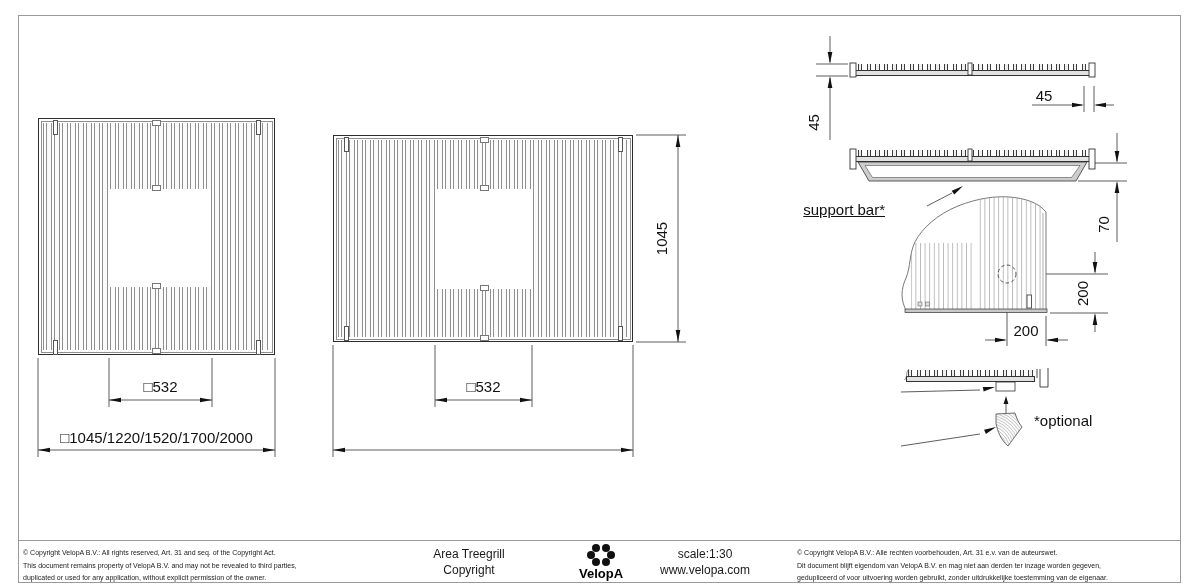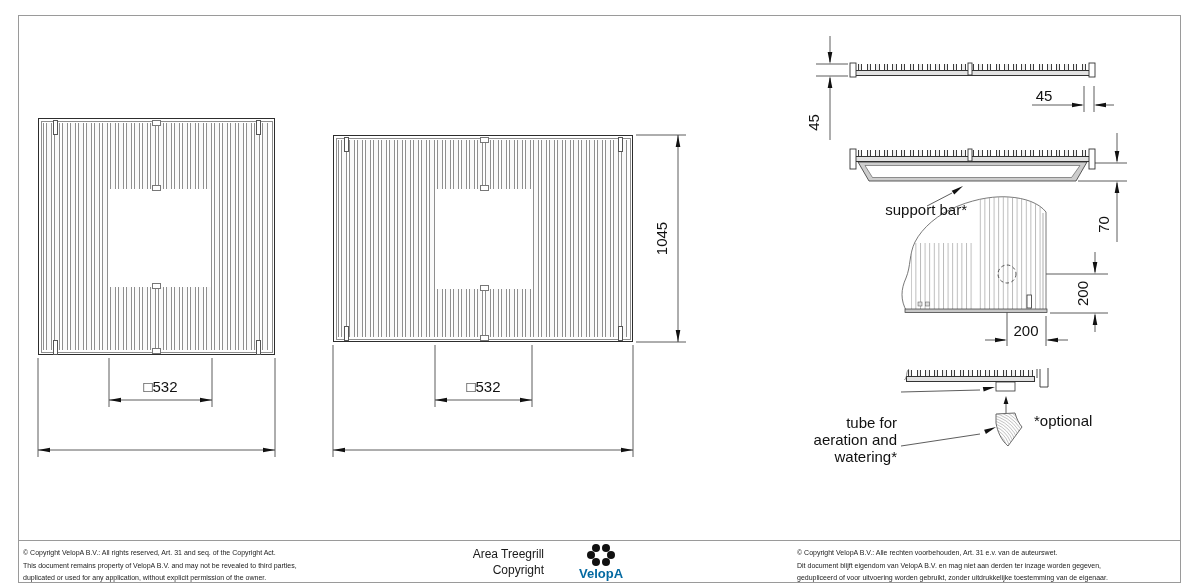--- a/index.html
+++ b/index.html
@@ -25,25 +25,25 @@
   .pbar { position:absolute; top:8px; left:4px; right:4px; height:6px; background:#e2e2e2; border:1px solid #333; }
 
   
   .dim { position:absolute; font-size:15px; color:#111; text-align:center; white-space:nowrap; }
   .dim-rot { transform:rotate(-90deg); }
   .lbl { position:absolute; font-size:15px; color:#111; white-space:nowrap; }
   .lbl-r { text-align:right; }
 
   
   .copy { position:absolute; font-size:7px; line-height:12.5px; color:#222; }
-  .product { position:absolute; font-size:12px; line-height:16px; text-align:right; }
+  .product { position:absolute; font-size:12px; line-height:16px; text-align:center; }
   .scaleblk { position:absolute; font-size:12px; line-height:16px; text-align:center; }
   .brand-logo { position:absolute; width:38px; height:22px; }
   .brand-logo i { position:absolute; width:8px; height:8px; background:#111; border-radius:50%; }
-  .brand-name { position:absolute; font-size:13px; font-weight:bold; text-align:center; color:#0369a1; }
+  .brand-name { position:absolute; font-size:13px; font-weight:bold; text-align:center; color:#000000; }
 
   svg.overlay { position:absolute; left:0; top:0; pointer-events:none; }
 </style>
 </head>
 <body>
 
 <div class="sheet">
 
   <div class="page-border"></div>
 
@@ -198,36 +198,32 @@
           <circle cx="985" cy="452" r="37.5"></circle>
           <circle cx="985" cy="452" r="40"></circle>
         <circle cx="985" cy="452" r="42.5"></circle>
           <circle cx="985" cy="452" r="45"></circle>
           <circle cx="985" cy="452" r="47.5"></circle>
       </g>
     </g>
   </svg>
 
   <div class="dim" style="left:109px; top:378px; width:103px;">□532</div>
+  <div class="dim" style="left:38px; top:429px; width:237px;">□1045/1220/1520/1700/2000</div>
   <div class="dim" style="left:435px; top:378px; width:97px;">□532</div>
   <div class="dim dim-rot" style="left:633px; top:230px; width:56px;">1045</div>
   <div class="dim dim-rot" style="left:785px; top:114px; width:56px;">45</div>
   <div class="dim" style="left:1024px; top:87px; width:40px;">45</div>
   <div class="dim dim-rot" style="left:1075px; top:216px; width:56px;">70</div>
   <div class="dim dim-rot" style="left:1054px; top:285px; width:56px;">200</div>
   <div class="dim" style="left:1001px; top:322px; width:50px;">200</div>
 
-  <div class="lbl lbl-r" style="left:839px; top:201px; width:128px;">support bar*</div>
-
-
-  <div class="lbl lbl-r" style="left:737px; top:414px; width:160px; line-height:17px;">
-    <div>tube for</div>
-    <div>aeration and</div>
-    <div>watering*</div>
-  </div>
+  <div class="lbl lbl-r" style="left:757px; top:201px; width:128px;text-decoration:underline;">support bar*</div>
+
+
 
   <div class="lbl" style="left:1034px; top:412px;">*optional</div>
 
   <div class="tb-topline"></div>
 
   <div class="copy" style="left:23px; top:547px;">
     <div>©  Copyright VelopA B.V.: All rights reserved, Art. 31 and seq. of the Copyright Act.</div>
     <div>This document remains property of VelopA B.V. and may not be revealed to third parties,</div>
     <div>duplicated or used for any application, without explicit permission of the owner.</div>
   </div>
@@ -240,20 +236,24 @@
   <div class="brand-logo" style="left:582px; top:544px;">
     <i style="left:10px; top:0;"></i>
       <i style="left:20px; top:0;"></i>
     <i style="left:5px;  top:7px;"></i>
       <i style="left:25px; top:7px;"></i>
     <i style="left:10px; top:14px;"></i>
       <i style="left:20px; top:14px;"></i>
   </div>
   <div class="brand-name" style="left:575px; top:566px; width:52px;">VelopA</div>
 
+  <div class="scaleblk" style="left:640px; top:546px; width:130px;">
+    <div>scale:1:30</div>
+    <div>www.velopa.com</div>
+  </div>
 
   <div class="copy" style="left:797px; top:547px;">
     <div>©  Copyright VelopA B.V.: Alle rechten voorbehouden, Art. 31 e.v. van de auteurswet.</div>
     <div>Dit document blijft eigendom van VelopA B.V. en mag niet aan derden ter inzage worden gegeven,</div>
     <div>gedupliceerd of voor uitvoering worden gebruikt, zonder uitdrukkelijke toestemming van de eigenaar.</div>
   </div>
 
 </div>
 
 </body></html>

